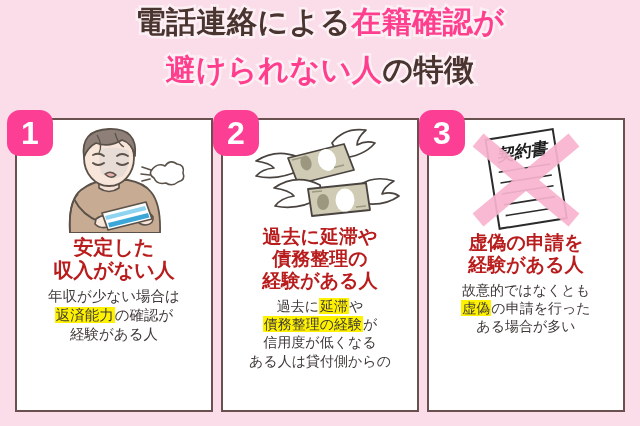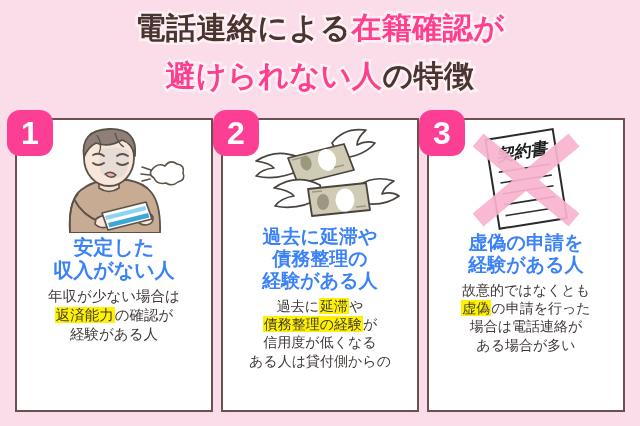--- a/index.html
+++ b/index.html
@@ -12,21 +12,21 @@
 
   body {
     background: #fbdde9;
     font-family: "Liberation Sans", "DejaVu Sans", sans-serif;
     position: relative;
   }
 
   
   #title-block {
     position: absolute;
-    top: 12px;
+    top: 6px;
     left: 0;
     width: 640px;
     text-align: center;
     line-height: 1.06;
   }
 
   .title-line {
     font-size: 30px;
     font-weight: bold;
     letter-spacing: 0.5px;
@@ -80,21 +80,21 @@
 
   .illus {
     height: 108px;
     display: flex;
     align-items: center;
     justify-content: center;
   }
 
   .card-heading {
     text-align: center;
-    color: #3b82f6;
+    color: #b91c1c;
     font-weight: bold;
     font-size: 19px;
     line-height: 1.16;
     -webkit-text-stroke: 3px #ffffff;
     paint-order: stroke fill;
     margin-top: 2px;
   }
   .card-heading .hl-line { display: block; white-space: nowrap; }
 
   .card-body {
@@ -238,18 +238,17 @@
         </g>
       </svg>
     </div>
     <div class="card-heading">
         <span class="hl-line">虚偽の申請を</span>
         <span class="hl-line">経験がある人</span>
       </div>
     <div class="card-body">
         <span class="b-line"><span>故意的ではなくとも</span></span>
         <span class="b-line"><span class="mark">虚偽</span><span>の申請を行った</span></span>
-        <span class="b-line"><span>場合は電話連絡が</span></span>
         <span class="b-line"><span>ある場合が多い</span></span>
       </div>
   </div>
 
 </div>
 
 </body></html>

